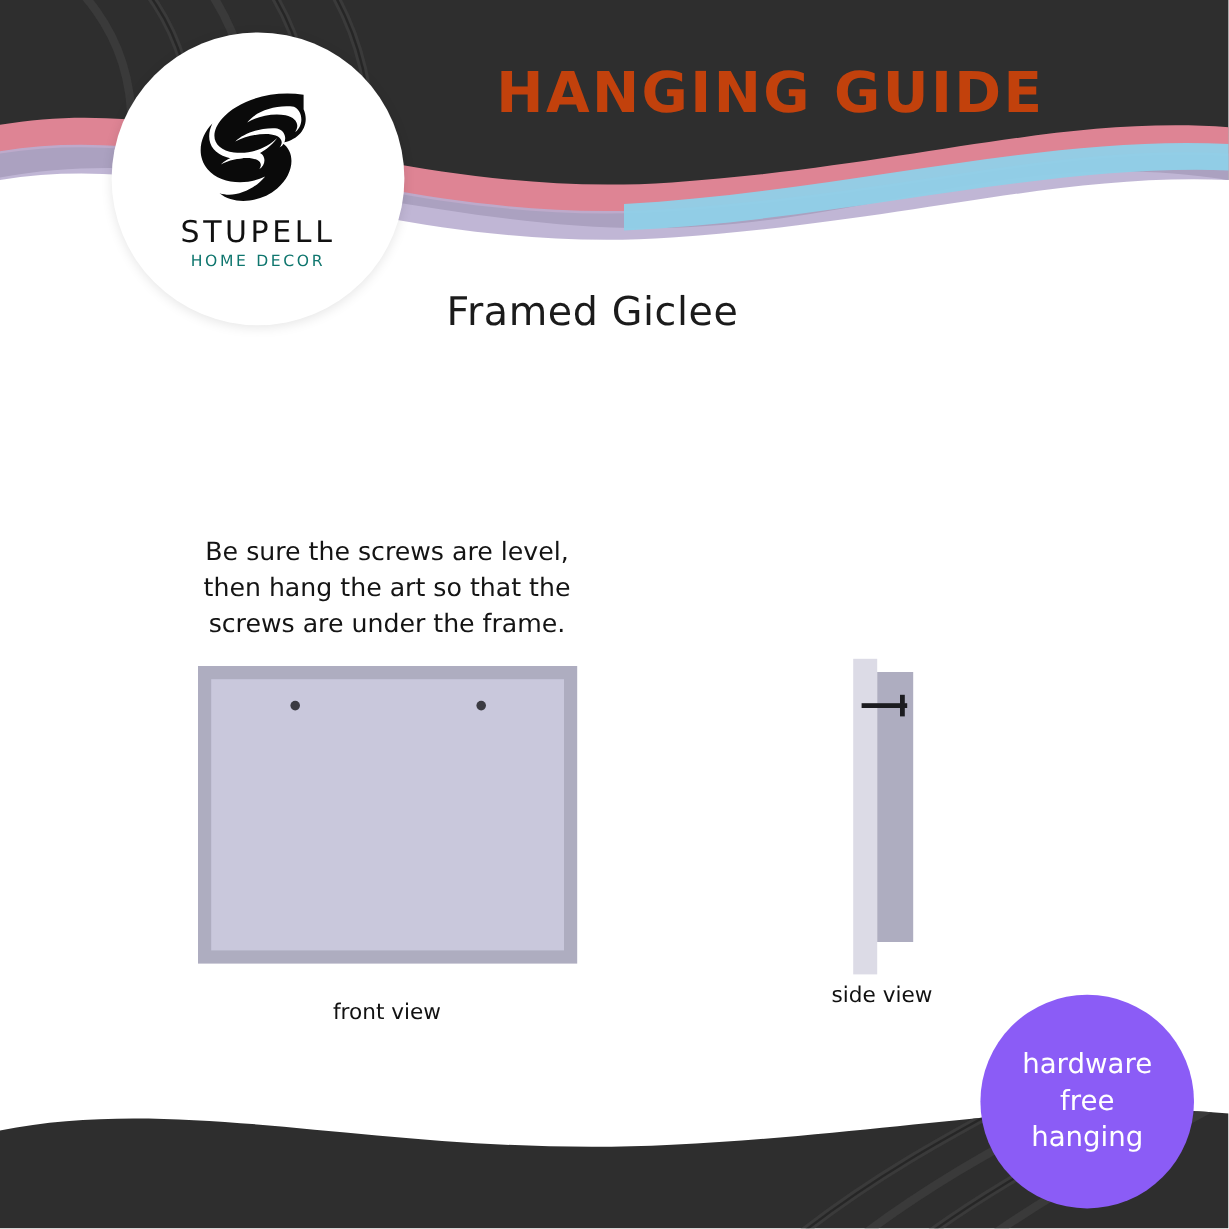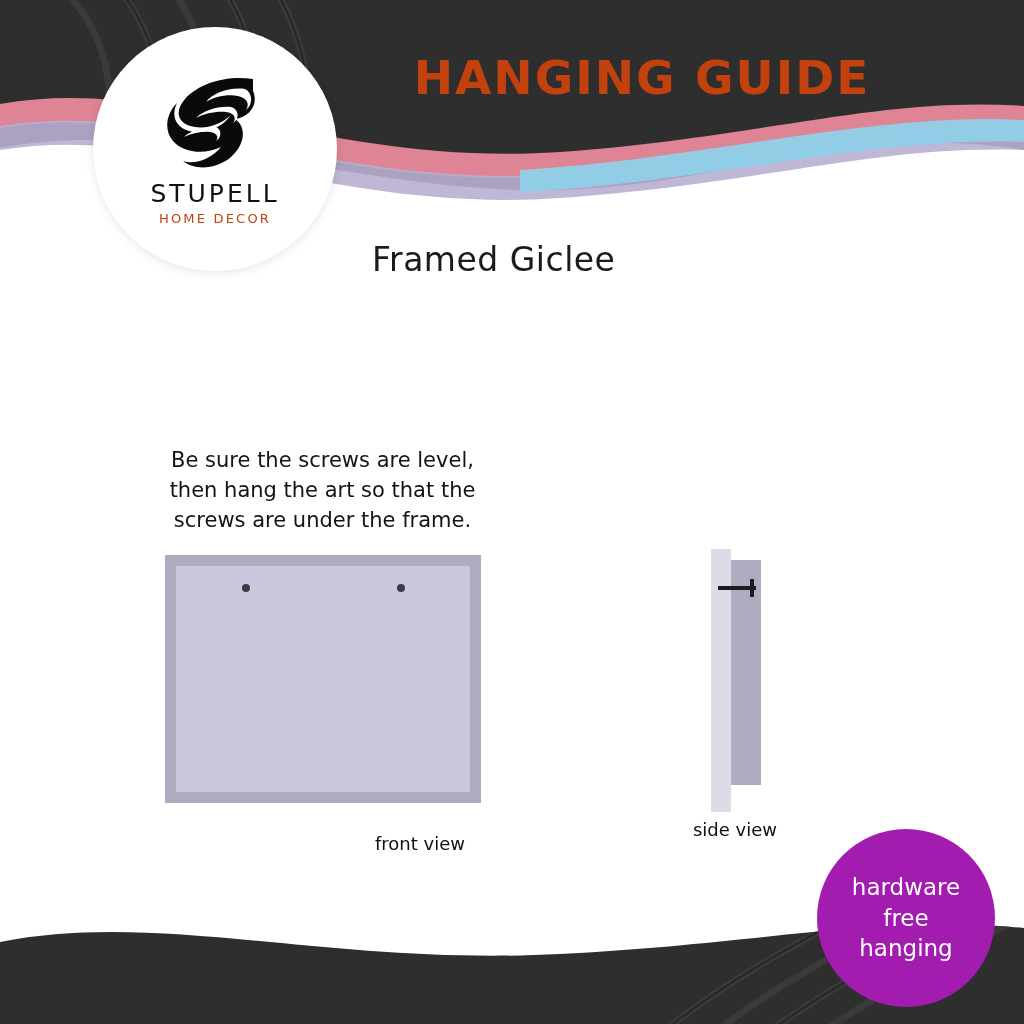--- a/index.html
+++ b/index.html
@@ -33,21 +33,21 @@
     box-shadow:0 2px 10px rgba(0,0,0,0.10);
     z-index:5;
   }
   .logo-mark{position:absolute;left:50%;top:46px;transform:translateX(-50%);}
   .logo-name{
     position:absolute;left:0;right:0;top:152px;text-align:center;
     font-size:25px;letter-spacing:3px;color:#111;font-family:"DejaVu Sans",sans-serif;
   }
   .logo-sub{
     position:absolute;left:0;right:0;top:184px;text-align:center;
-    font-size:13px;letter-spacing:2.2px;color:#c2410c;font-family:"DejaVu Sans",sans-serif;
+    font-size:13px;letter-spacing:2.2px;color:#0f766e;font-family:"DejaVu Sans",sans-serif;
   }
 
   
   .product-type{
     position:absolute;left:372px;top:240px;width:460px;
     font-size:33px;color:#1b1b1b;font-family:"DejaVu Sans",sans-serif;
     letter-spacing:0.5px;
   }
   .instruction{
     position:absolute;left:0;right:0;top:338px;text-align:center;
@@ -58,21 +58,21 @@
   
   .cap-left{
     position:absolute;left:150px;top:446px;width:345px;text-align:center;
     font-size:21px;line-height:1.42;color:#141414;font-family:"DejaVu Sans",sans-serif;
   }
   .cap-right{
     position:absolute;left:584px;top:446px;width:300px;text-align:center;
     font-size:19px;line-height:1.42;color:#141414;font-family:"DejaVu Sans",sans-serif;
   }
   .label-front{
-    position:absolute;left:180px;top:833px;width:285px;text-align:right;
+    position:absolute;left:180px;top:833px;width:285px;text-align:center;
     font-size:18px;color:#111;font-family:"DejaVu Sans",sans-serif;
   }
   .label-side{
     position:absolute;left:600px;top:819px;width:270px;text-align:center;
     font-size:18px;color:#111;font-family:"DejaVu Sans",sans-serif;
   }
 
   
   .front-frame{
     position:absolute;left:165px;top:555px;width:316px;height:248px;
@@ -98,21 +98,21 @@
   .side-screw{
     position:absolute;left:718px;top:586px;width:38px;height:4px;background:#1c1c20;
   }
   .side-screw-head{
     position:absolute;left:750px;top:579px;width:4px;height:18px;background:#1c1c20;
   }
 
   
   .badge{
     position:absolute;left:817px;top:829px;width:178px;height:178px;border-radius:50%;
-    background:#a21caf;
+    background:#8b5cf6;
     display:flex;align-items:center;justify-content:center;
     z-index:6;
   }
   .badge-text{
     text-align:center;color:#ffffff;font-size:23px;line-height:1.32;
     font-family:"DejaVu Sans",sans-serif;
   }
 </style>
 </head>
 <body>

